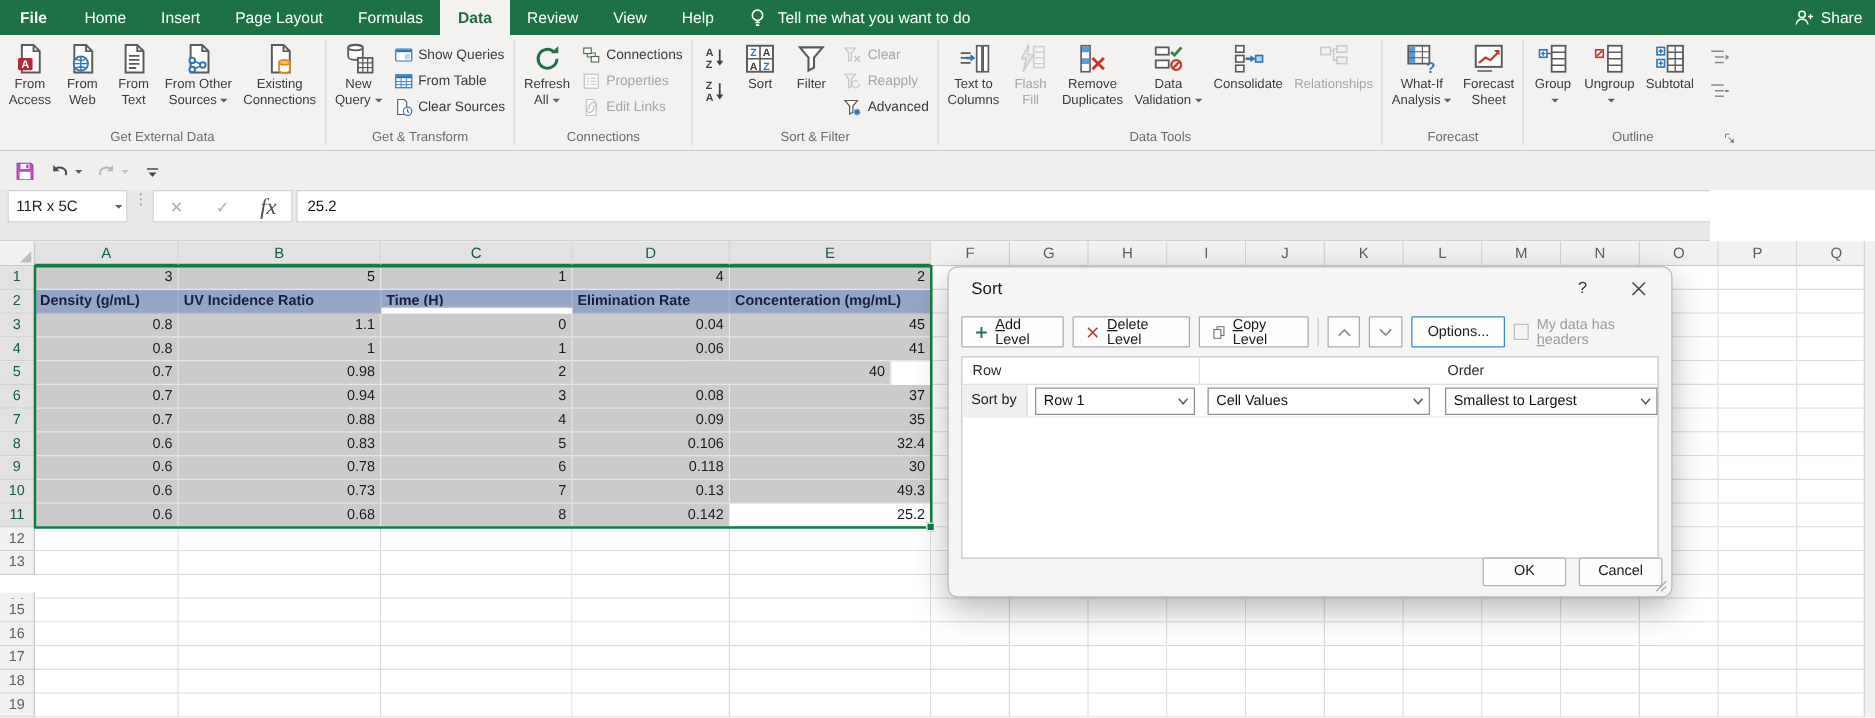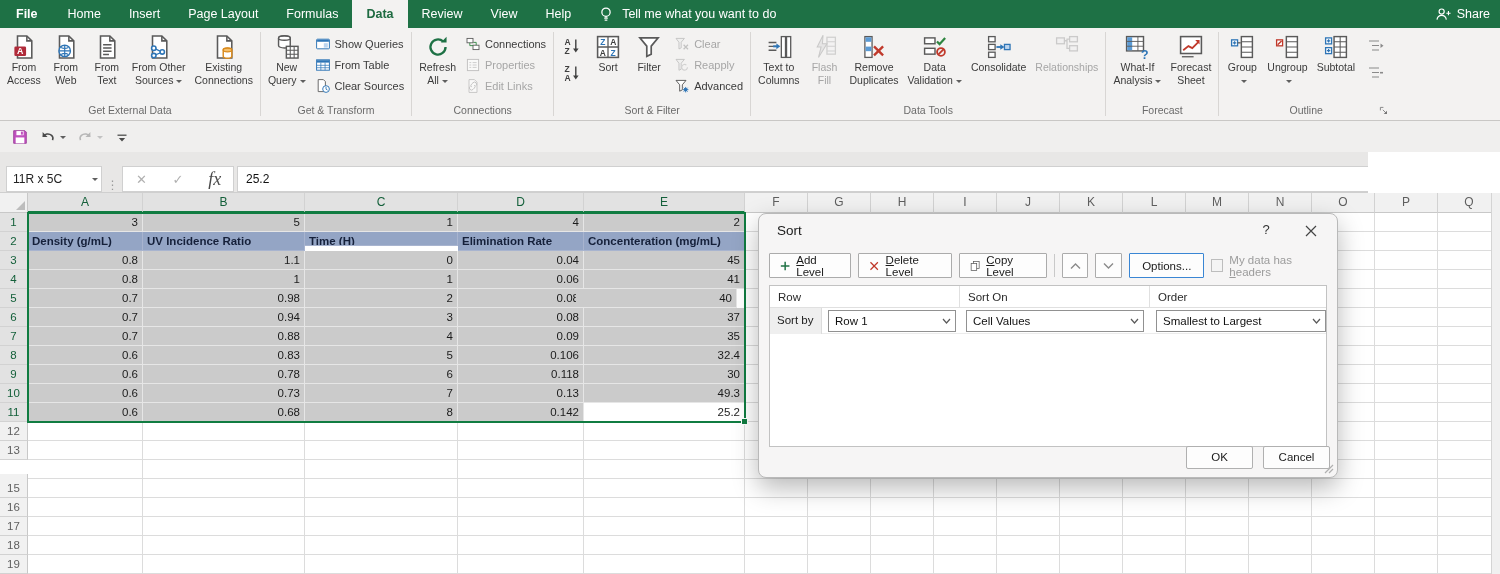--- a/index.html
+++ b/index.html
@@ -36,21 +36,21 @@
   .icn svg { width:100%; height:100%; display:block; }
   .dd { display:inline-block; width:0; height:0; border:3.2px solid transparent; border-top-color:#5f5f5f; margin-left:3px; transform:translateY(2px); }
   .launcher { position:absolute; right:3px; bottom:3px; width:12px; height:12px; }
 
   
   #qat { position:absolute; left:0; top:121px; width:1500px; height:31px; background:#f0efee; display:flex; align-items:center; padding-left:8px; gap:4px; }
   .qbtn { display:flex; align-items:center; height:24px; padding:0 3px; }
   .qbtn .icn { width:18px; height:18px; }
 
   
-  #fbar { position:absolute; left:0; top:152px; width:1368px; height:41px; background:#e8e7e6; border-bottom:1px solid #cfcfcf; display:flex; align-items:flex-end; }
+  #fbar { position:absolute; left:0; top:152px; width:1368px; height:41px; background:#e8e7e6; border-bottom:1px solid #cfcfcf; display:flex; align-items:flex-start; }
   #namebox { margin-left:6px; width:96px; height:26px; background:#fff; border:1px solid #d0d0d0; display:flex; align-items:center; font-size:12px; color:#222; }
   #namebox .txt { flex:1; padding-left:6px; }
   #nb-arrow { width:16px; display:flex; justify-content:center; }
   #nb-dots { width:20px; text-align:center; color:#9a9a9a; font-size:12px; letter-spacing:-1px; }
   #fx-cluster { width:112px; height:26px; background:#fff; border:1px solid #d0d0d0; display:flex; align-items:center; justify-content:space-around; }
   #fx-cluster .fbtn { font-size:13px; color:#b0b0b0; width:30px; text-align:center; }
   #fx-cluster .fx { color:#4a4a4a; font-family:"Liberation Serif", serif; font-style:italic; font-size:18px; }
   #finput { flex:1; height:26px; margin-left:3px; background:#fff; border:1px solid #d0d0d0; border-right:none; display:flex; align-items:center; padding-left:8px; font-size:12px; color:#111; }
 
   
@@ -703,21 +703,21 @@
       <div class="cell" style="left: 1186px; top: 77px; width: 63px; height: 19px;"></div>
       <div class="cell" style="left: 1249px; top: 77px; width: 63px; height: 19px;"></div>
       <div class="cell" style="left: 1312px; top: 77px; width: 63px; height: 19px;"></div>
       <div class="cell" style="left: 1375px; top: 77px; width: 63px; height: 19px;"></div>
       <div class="cell" style="left: 1438px; top: 77px; width: 63px; height: 19px;"></div>
       <div class="rhdr selh" style="top: 96px; height: 19px; line-height: 18px;">5</div>
       <div class="cell sel" style="left: 28px; top: 96px; width: 115px; height: 19px;">0.7</div>
       <div class="cell sel" style="left: 143px; top: 96px; width: 162px; height: 19px;">0.98</div>
       <div class="cell sel" style="left: 305px; top: 96px; width: 153px; height: 19px;">2</div>
       <div class="cell sel" style="left: 458px; top: 96px; width: 126px; height: 19px;">0.08</div>
-      <div class="cell sel" style="left: 576px; top: 96px; width: 161px; height: 19px;">40</div>
+      <div class="cell sel" style="left: 552px; top: 96px; width: 161px; height: 19px;">40</div>
       <div class="cell" style="left: 745px; top: 96px; width: 63px; height: 19px;"></div>
       <div class="cell" style="left: 808px; top: 96px; width: 63px; height: 19px;"></div>
       <div class="cell" style="left: 871px; top: 96px; width: 63px; height: 19px;"></div>
       <div class="cell" style="left: 934px; top: 96px; width: 63px; height: 19px;"></div>
       <div class="cell" style="left: 997px; top: 96px; width: 63px; height: 19px;"></div>
       <div class="cell" style="left: 1060px; top: 96px; width: 63px; height: 19px;"></div>
       <div class="cell" style="left: 1123px; top: 96px; width: 63px; height: 19px;"></div>
       <div class="cell" style="left: 1186px; top: 96px; width: 63px; height: 19px;"></div>
       <div class="cell" style="left: 1249px; top: 96px; width: 63px; height: 19px;"></div>
       <div class="cell" style="left: 1312px; top: 96px; width: 63px; height: 19px;"></div>
@@ -1029,21 +1029,20 @@
       </div>
       <div id="btn-options">Options...</div>
       <div id="dlg-check">
         <span class="box"></span>
         <span id="check-label">My data has <u>h</u>eaders</span>
       </div>
     </div>
     <div id="dlg-list">
       <div id="lheadrow">
           <div class="lcolhead" style="left: 0px; width: 190px;">Row</div>
-          <div class="lcolhead" style="left: 190px; width: 190px;">Sort On</div>
           <div class="lcolhead" style="left: 380px; width: 180px; border-right: none;">Order</div>
         </div>
       <div id="levelrow">
         <div id="sortbycell">Sort by</div>
         <div class="combo" id="combo-row" style="left:58px;width:128px">
           <span class="ctxt">Row 1</span>
           <span class="carr">
               <svg width="9" height="6" viewBox="0 0 9 6">
                 <path d="M1 1l3.5 4L8 1" fill="none" stroke="#5a5a5a" stroke-width="1.2"></path>
               </svg>

